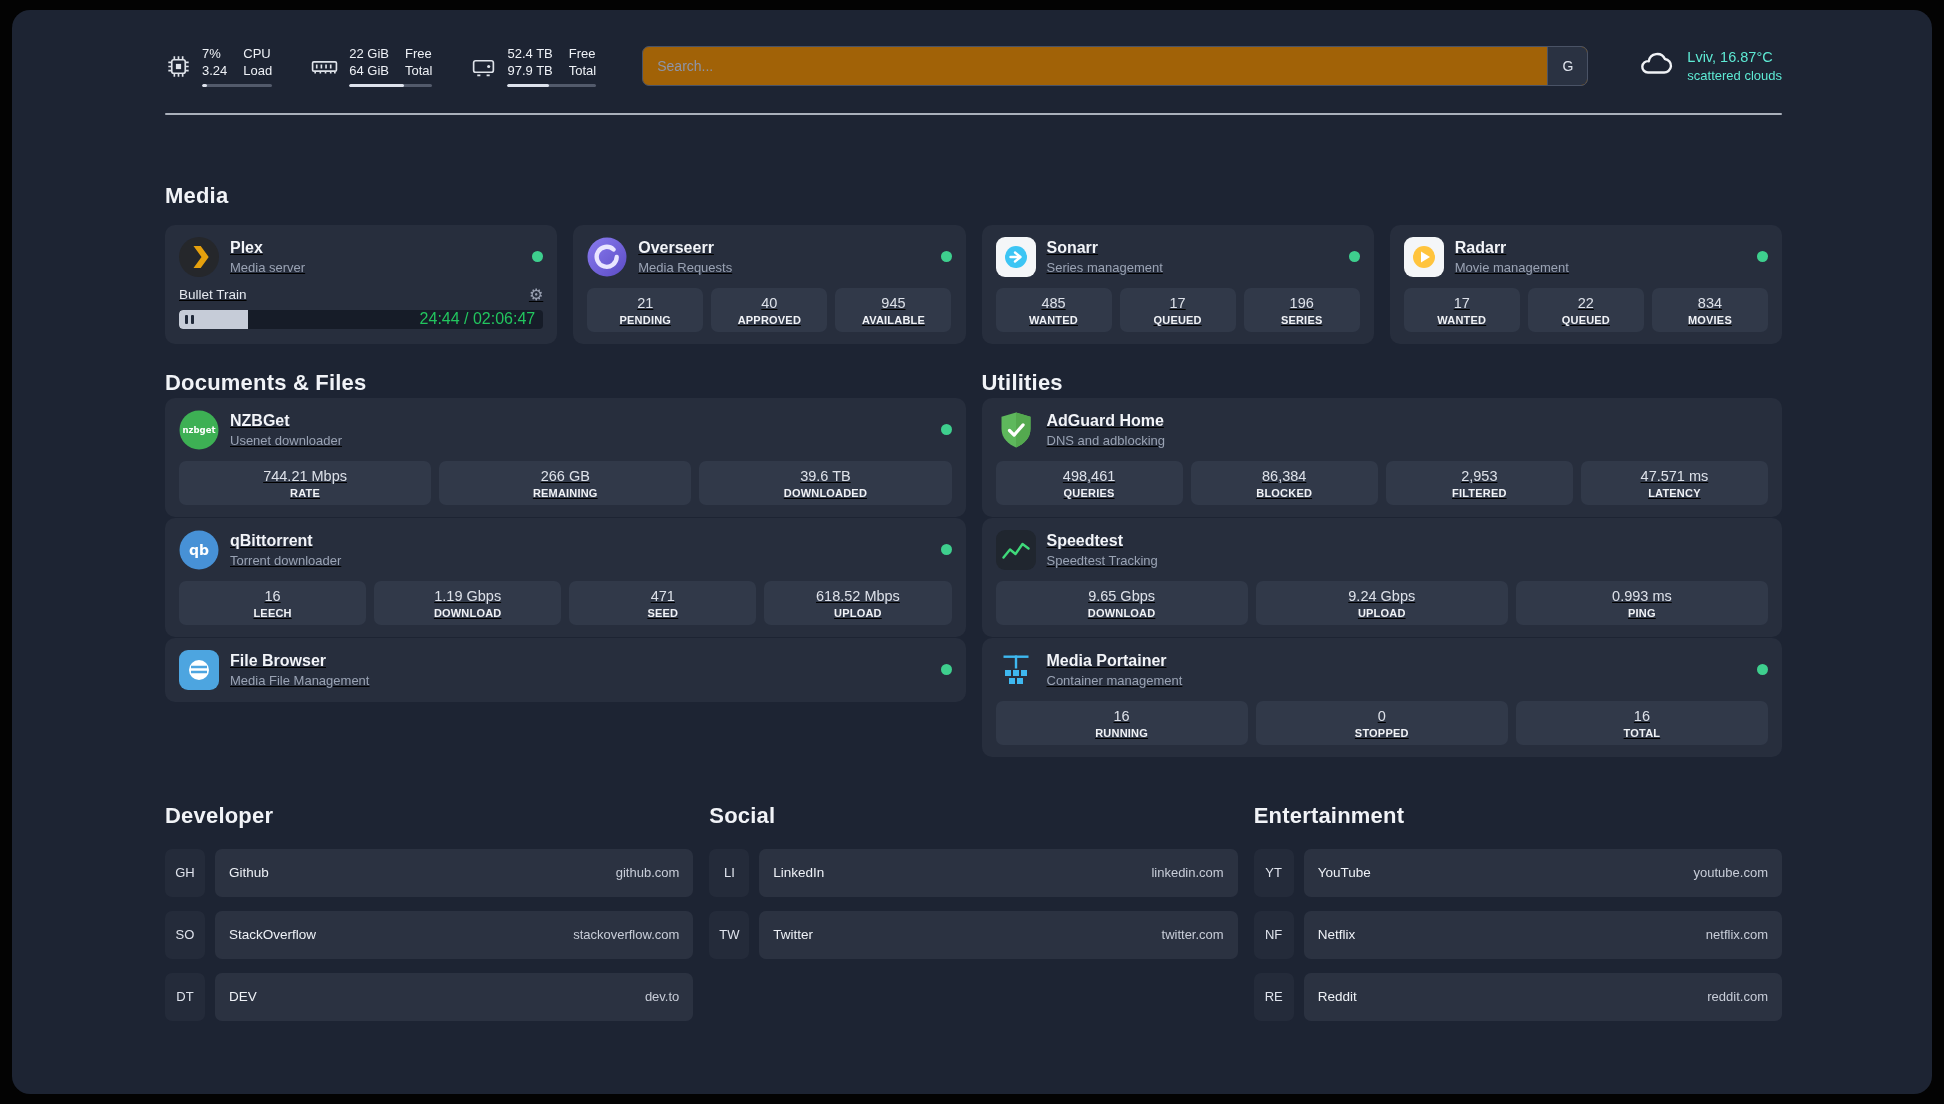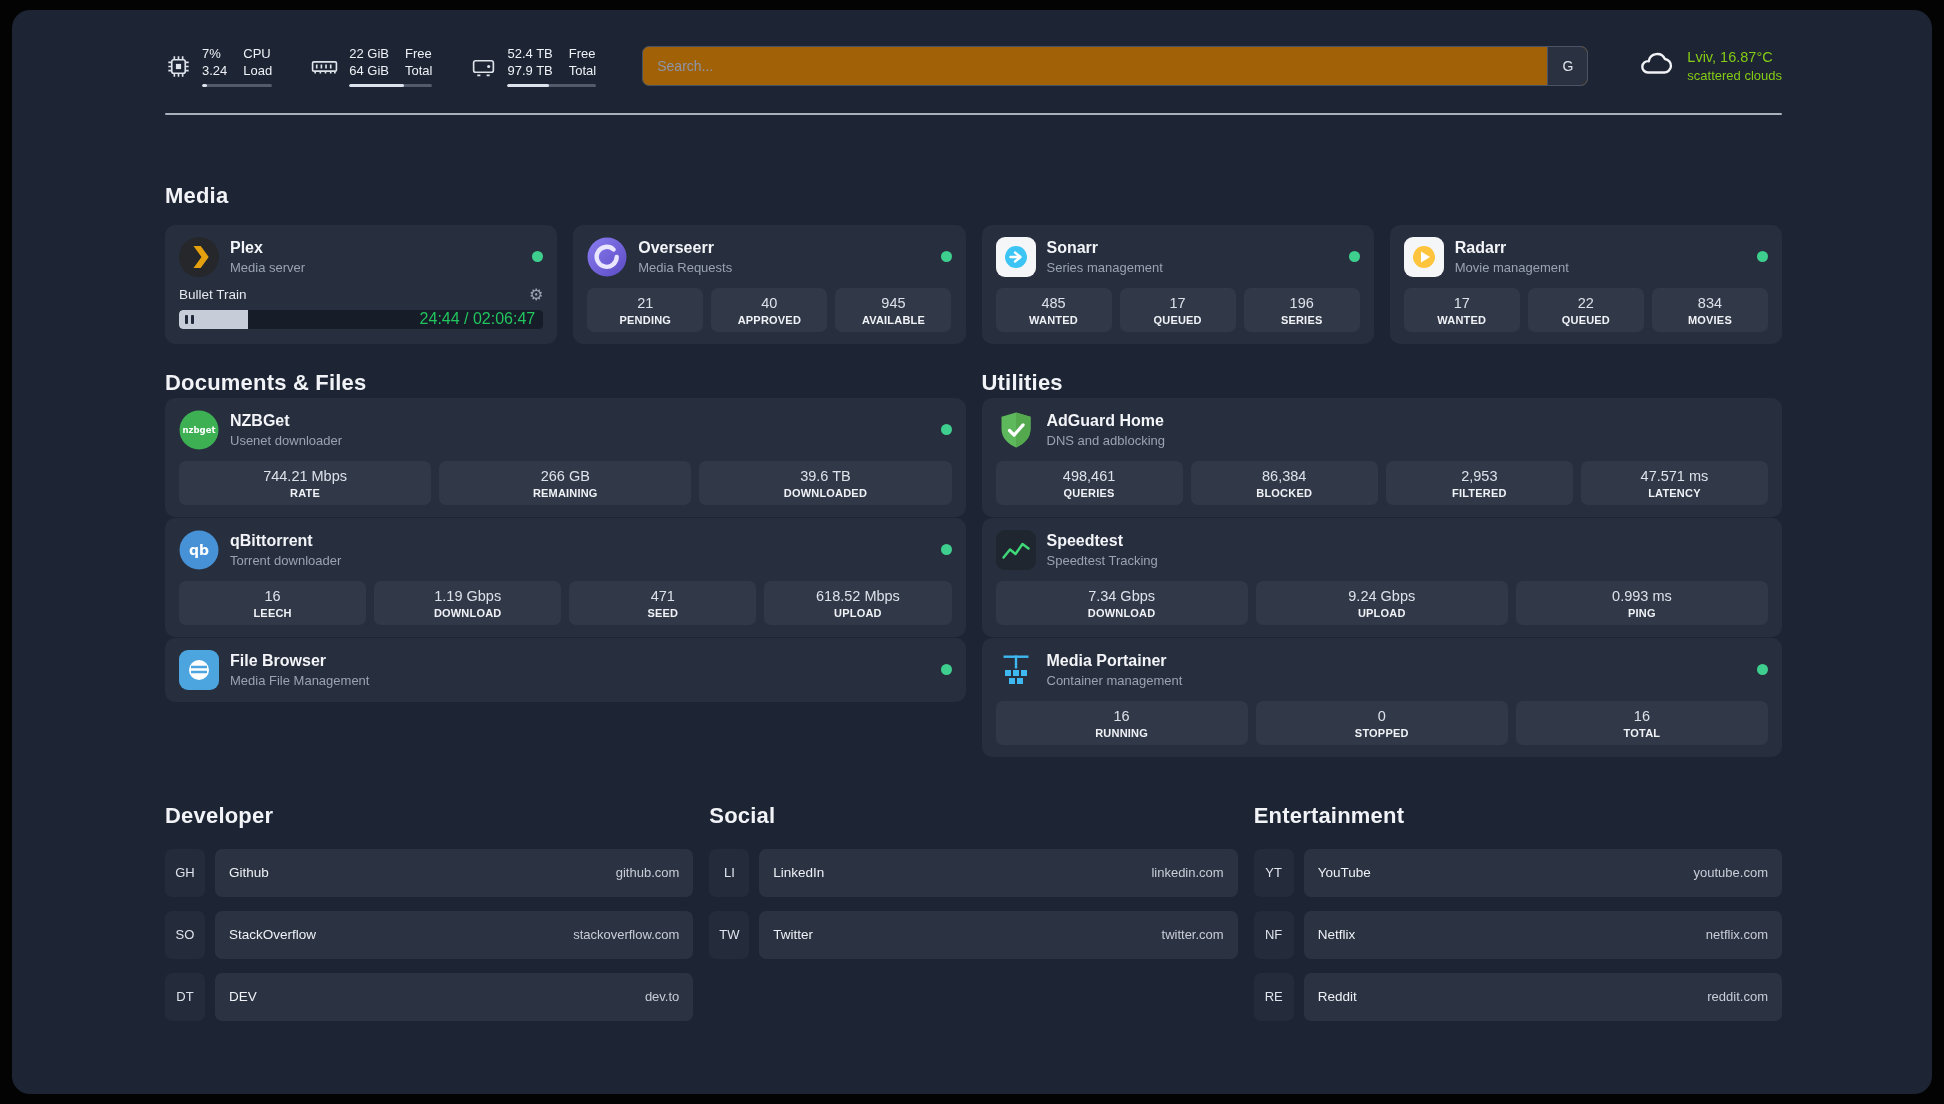--- a/index.html
+++ b/index.html
@@ -18,33 +18,33 @@
   .sysrows{display:flex;gap:16px;font-size:13px;line-height:1.3;color:#eef1f6;}
   .syscol{display:flex;flex-direction:column;}
   .sysbar{margin-top:4px;height:3px;border-radius:2px;background:rgba(148,157,176,.45);position:relative;overflow:hidden;}
   .sysbar-fill{position:absolute;left:0;top:0;bottom:0;background:#dde2ec;border-radius:2px;}
 
   .searchwrap{flex:1;margin:0 46px;display:flex;height:38px;border:1px solid #4a5366;border-radius:7px;background:#a16207;overflow:hidden;align-items:stretch;}
   .search{flex:1;background:transparent;border:none;outline:none;color:#dfe3ec;font-size:14px;padding:0 14px;font-family:inherit;}
   .search::placeholder{color:#8d95a9;}
   .gbtn{width:40px;background:#2a3242;border:none;border-left:1px solid #4a5366;color:#dfe3ec;font-size:14px;cursor:pointer;font-family:inherit;}
 
-  .weather{display:flex;align-items:center;gap:11px;color:#84cc16;}
+  .weather{display:flex;align-items:center;gap:11px;color:#5eead4;}
   .weather-text{display:flex;flex-direction:column;font-size:14.5px;line-height:1.35;}
   .weather-desc{font-size:13px;}
 
   .divider{margin-top:26px;height:2px;background:#c3c9d3;border-radius:1px;opacity:.85;}
 
   
   h2{margin:0;font-size:22px;font-weight:600;color:#f1f3f7;letter-spacing:.2px;}
 
   
   .section-media{margin-top:68px;}
   .media-grid{margin-top:16px;display:grid;grid-template-columns:repeat(4,1fr);gap:16px;}
-  .card{background:#272e3d;border-radius:10px;padding:12px 14px;cursor:pointer;}
+  .card{background:#272e3d;border-radius:10px;padding:12px 14px;cursor:pointer;text-decoration:underline;}
   .card-head{display:flex;align-items:center;gap:11px;}
   .appicon{width:40px;height:40px;flex:0 0 auto;display:block;}
   .appmeta{display:flex;flex-direction:column;}
   .appname{font-size:16px;font-weight:600;color:#f2f4f8;line-height:1.2;}
   .appsub{font-size:13px;color:#9aa3b4;margin-top:3px;}
   .dot{margin-left:auto;width:11px;height:11px;border-radius:50%;background:#3ecf8e;flex:0 0 auto;}
   .stats{display:flex;gap:8px;margin-top:11px;}
   .tile{flex:1;background:#313949;border-radius:7px;padding:7px 4px 6px;text-align:center;min-width:0;}
   .tile-val{font-size:14.5px;color:#dde1e9;white-space:nowrap;}
   .tile-lab{font-size:11px;font-weight:700;color:#f0f2f6;margin-top:3px;letter-spacing:.2px;}
@@ -444,21 +444,21 @@
               <path d="M7.5 27.5l6.5-8 5.5 4.5 7-10 6 4.5" stroke="#3fd97a" stroke-width="2.4" fill="none" stroke-linejoin="round" stroke-linecap="round"></path>
             </svg>
           </span>
           <div class="appmeta">
             <div class="appname">Speedtest</div>
             <div class="appsub">Speedtest Tracking</div>
           </div>
         </div>
         <div class="stats">
           <div class="tile">
-            <div class="tile-val">7.34 Gbps</div>
+            <div class="tile-val">9.65 Gbps</div>
                   <div class="tile-lab">DOWNLOAD</div>
           </div>
           <div class="tile">
             <div class="tile-val">9.24 Gbps</div>
                   <div class="tile-lab">UPLOAD</div>
           </div>
           <div class="tile">
             <div class="tile-val">0.993 ms</div>
                   <div class="tile-lab">PING</div>
           </div>

